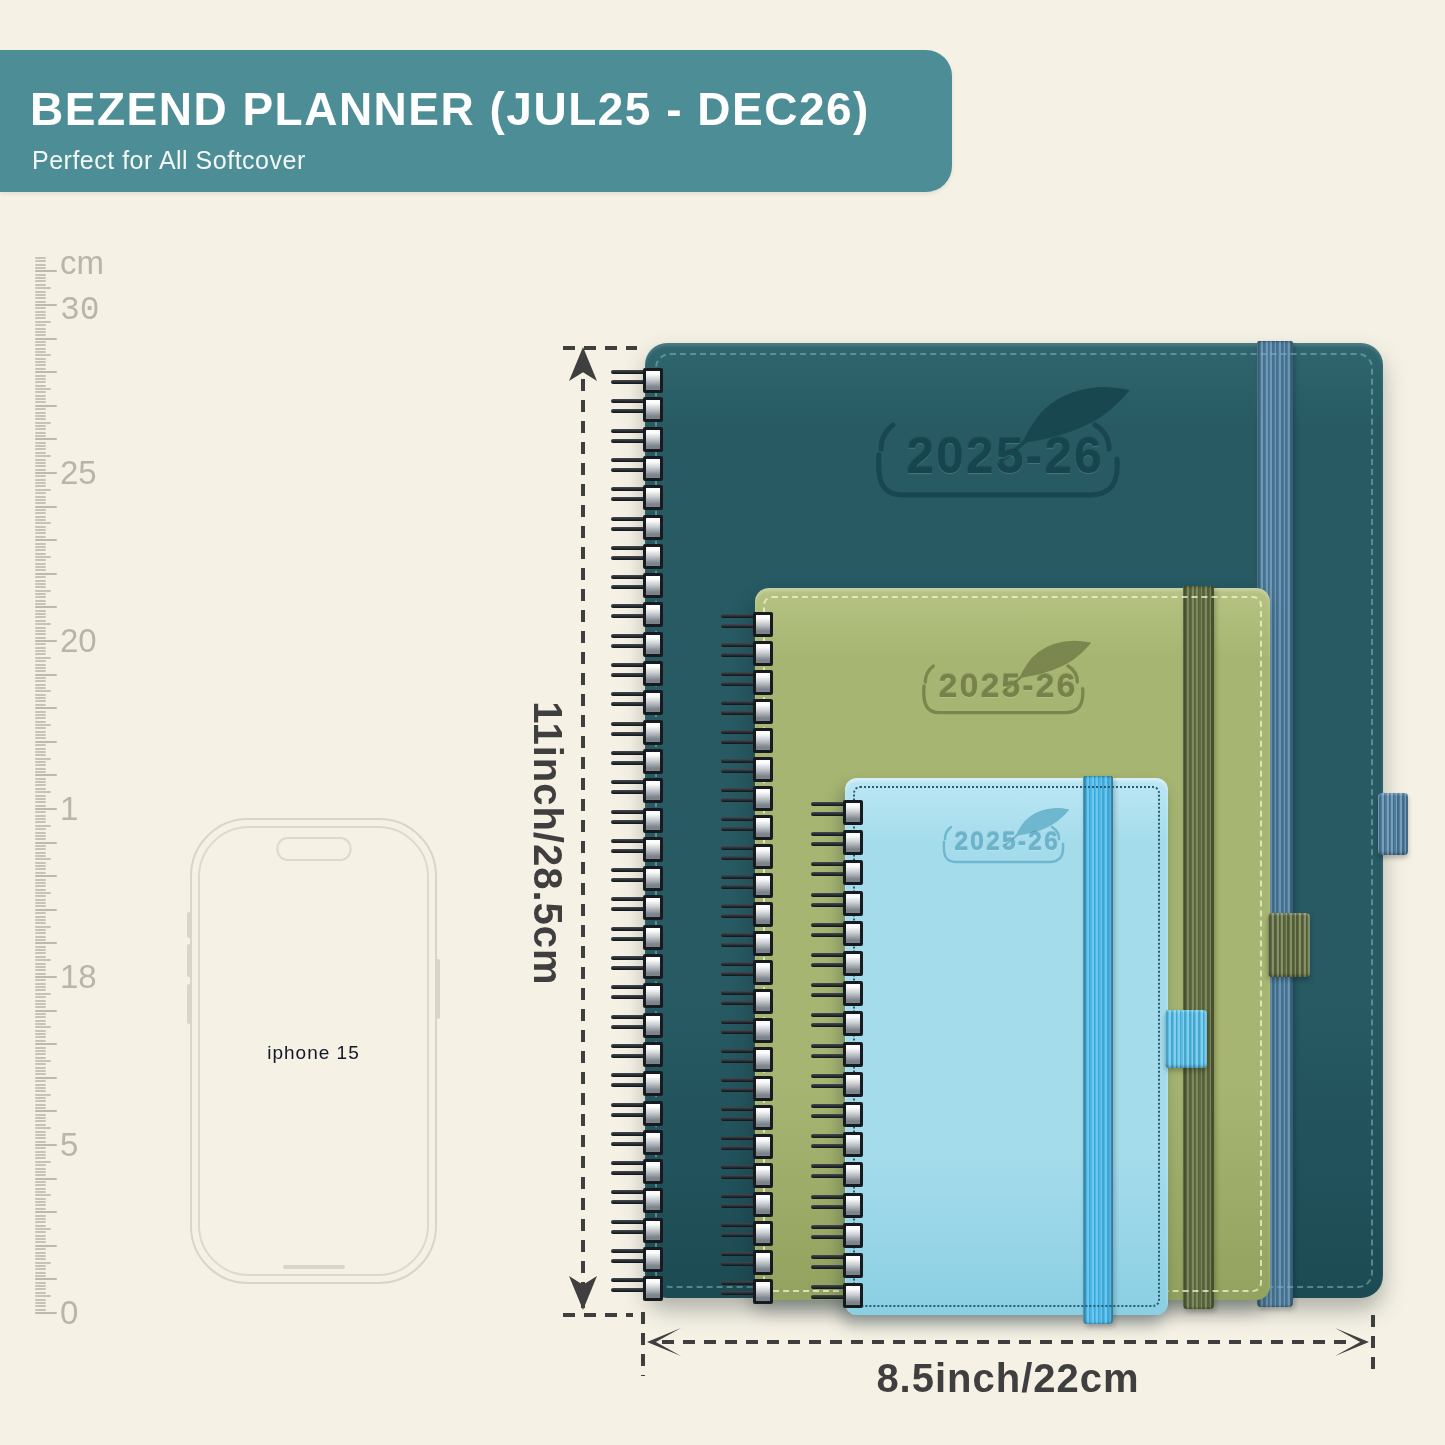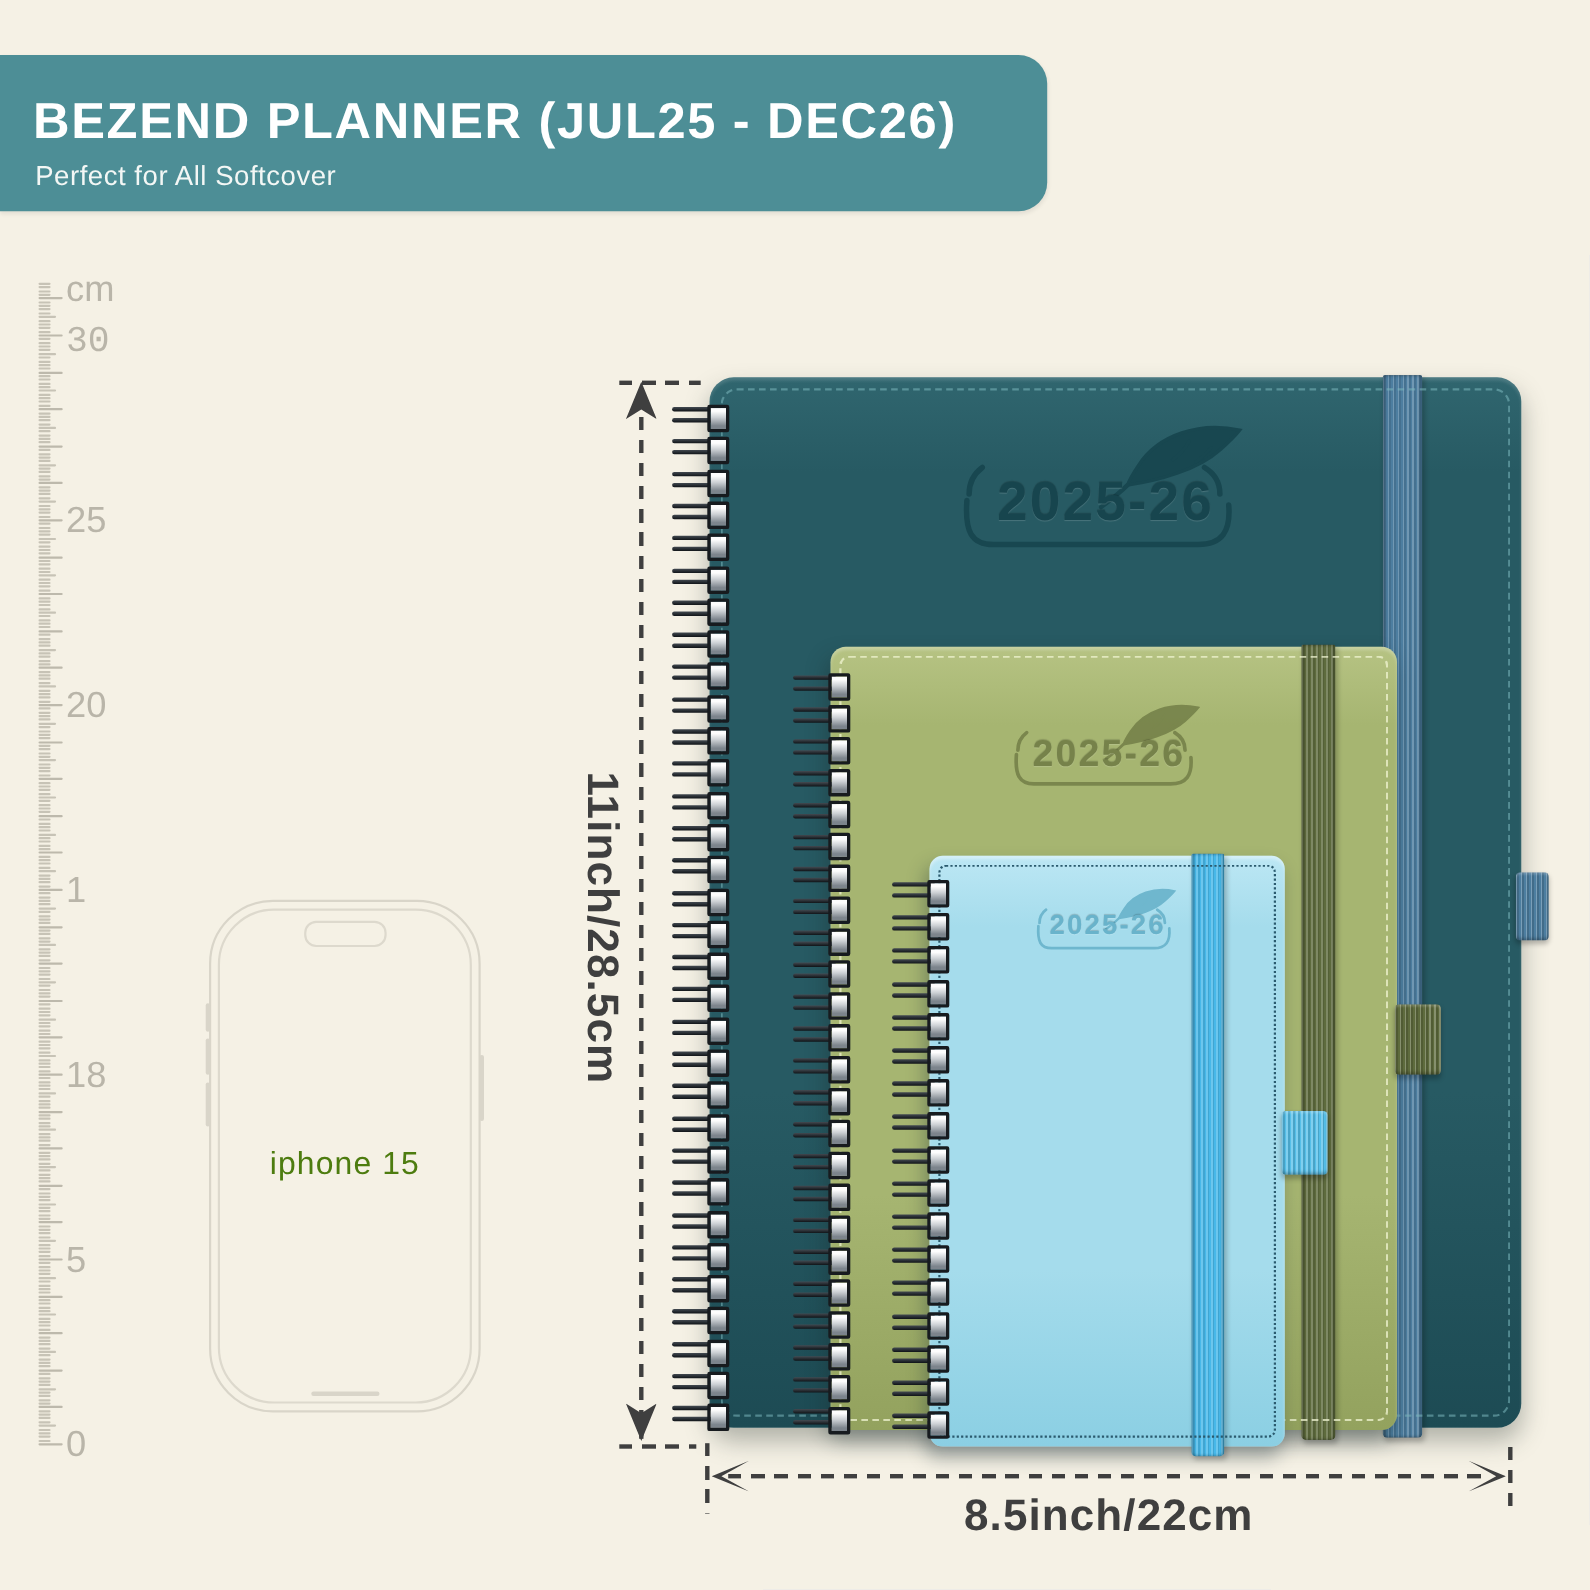--- a/index.html
+++ b/index.html
@@ -30,21 +30,21 @@
   .tick{position:absolute;left:35px;height:2px;background:#c7c3b6;border-radius:1px;}
   .tick.cmtick{background:#bdb9ac;}
   .rlabel{position:absolute;left:60px;width:70px;color:#b9b5a9;font-size:33px;}
   
   .phone{
     position:absolute;left:190px;top:818px;width:243px;height:462px;
     border:2px solid #d9d5c9;border-radius:58px;
   }
   .phone-screen{position:absolute;inset:6px;border:2px solid #ddd9cd;border-radius:51px;}
   .island{position:absolute;left:50%;top:17px;transform:translateX(-50%);width:71px;height:20px;border:2px solid #ddd9cd;border-radius:11px;}
-  .phone-label{position:absolute;left:0;right:0;top:222px;text-align:center;color:#4d7c0f;font-size:29px;letter-spacing:1px;}
+  .phone-label{position:absolute;left:0;right:0;top:222px;text-align:center;color:#0f172a;font-size:19px;letter-spacing:1px;}
   .homebar{position:absolute;left:50%;bottom:13px;transform:translateX(-50%);width:62px;height:4px;background:#d9d5c9;border-radius:2px;}
   .sbtn{position:absolute;width:4px;background:#d9d5c9;border-radius:2px;}
   .sbtn.b1{left:-5px;top:92px;height:26px;}
   .sbtn.b2{left:-5px;top:124px;height:33px;}
   .sbtn.b3{left:-5px;top:164px;height:40px;}
   .sbtn.b4{right:-5px;top:139px;height:60px;}
   
   .planner{position:absolute;}
   .stitch{position:absolute;border-radius:12px;pointer-events:none;}
   .planner-large{left:645px;top:343px;width:738px;height:955px;border-radius:22px;z-index:1;

